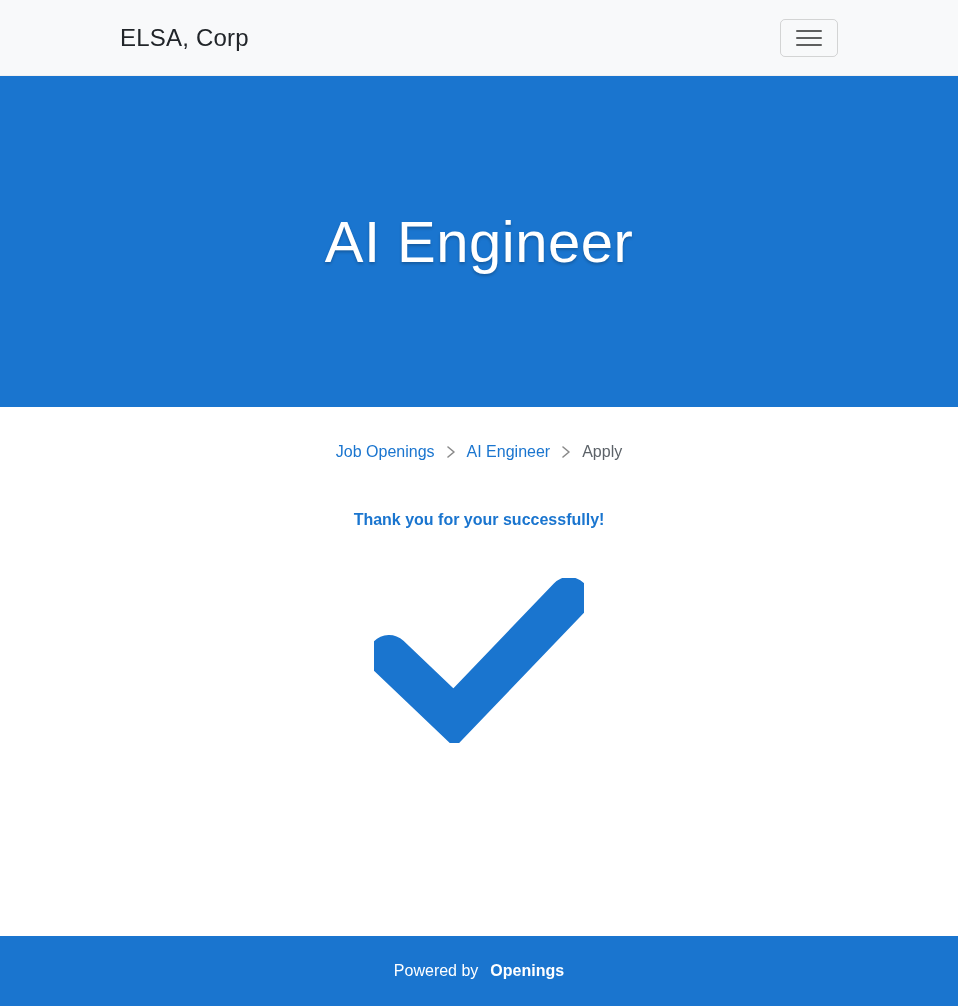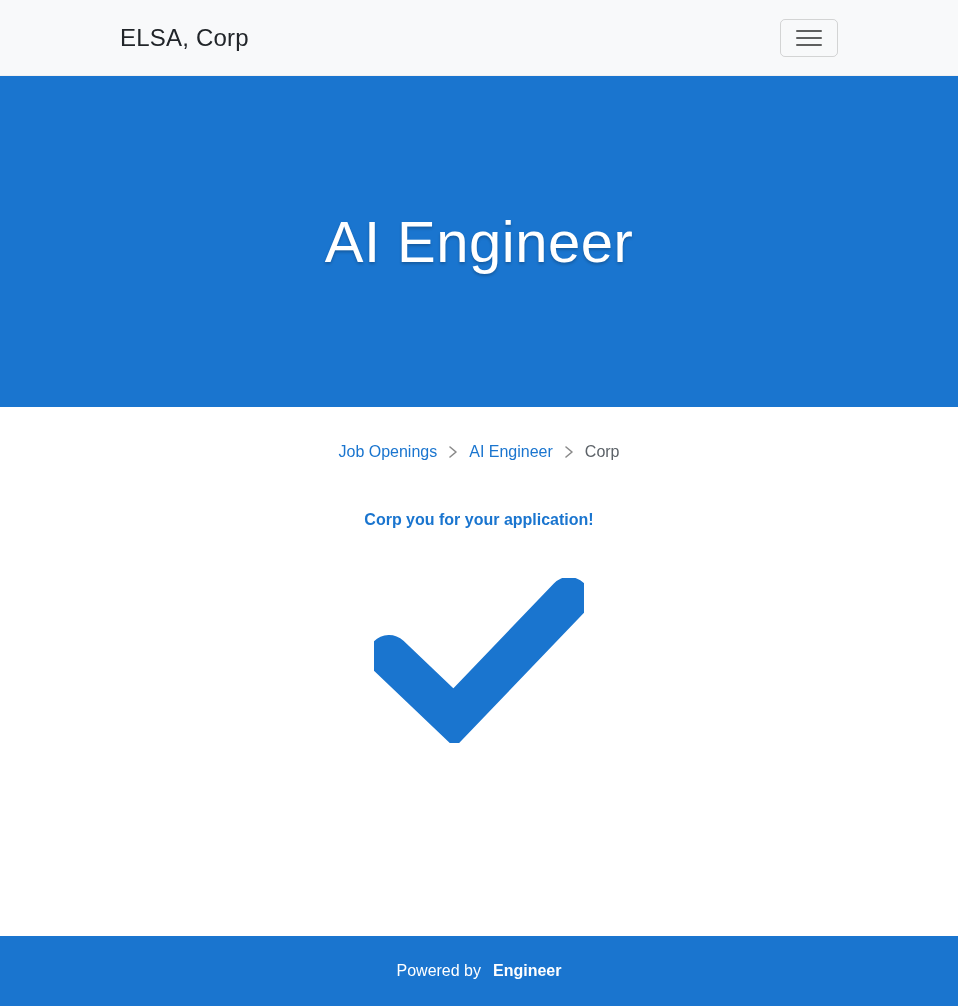--- a/index.html
+++ b/index.html
@@ -169,31 +169,31 @@
       <svg width="10" height="14" viewBox="0 0 10 14" aria-hidden="true">
         <polyline points="2,2 8,7 2,12" fill="none" stroke="#8a8a8a" stroke-width="1.6" stroke-linecap="round" stroke-linejoin="round"></polyline>
       </svg>
     </span>
     <a href="#">AI Engineer</a>
     <span class="sep">
       <svg width="10" height="14" viewBox="0 0 10 14" aria-hidden="true">
         <polyline points="2,2 8,7 2,12" fill="none" stroke="#8a8a8a" stroke-width="1.6" stroke-linecap="round" stroke-linejoin="round"></polyline>
       </svg>
     </span>
-    <span class="current">Corp</span>
+    <span class="current">Apply</span>
   </nav>
 </div>
 
 <main class="content">
-  <p class="thanks">Corp you for your application!</p>
+  <p class="thanks">Thank you for your successfully!</p>
 
   <div class="check-wrap">
     <svg width="210" height="165" viewBox="0 0 210 165" aria-hidden="true">
       <polyline points="15,78 80,140 195,20" fill="none" stroke="#1a75cf" stroke-width="42" stroke-linecap="round" stroke-linejoin="miter"></polyline>
     </svg>
   </div>
 
 </main>
 
 <footer class="footer">
   <span class="powered">Powered by</span>
-  <span class="manatal">Engineer</span>
+  <span class="manatal">Openings</span>
 </footer>
 
 </body></html>

